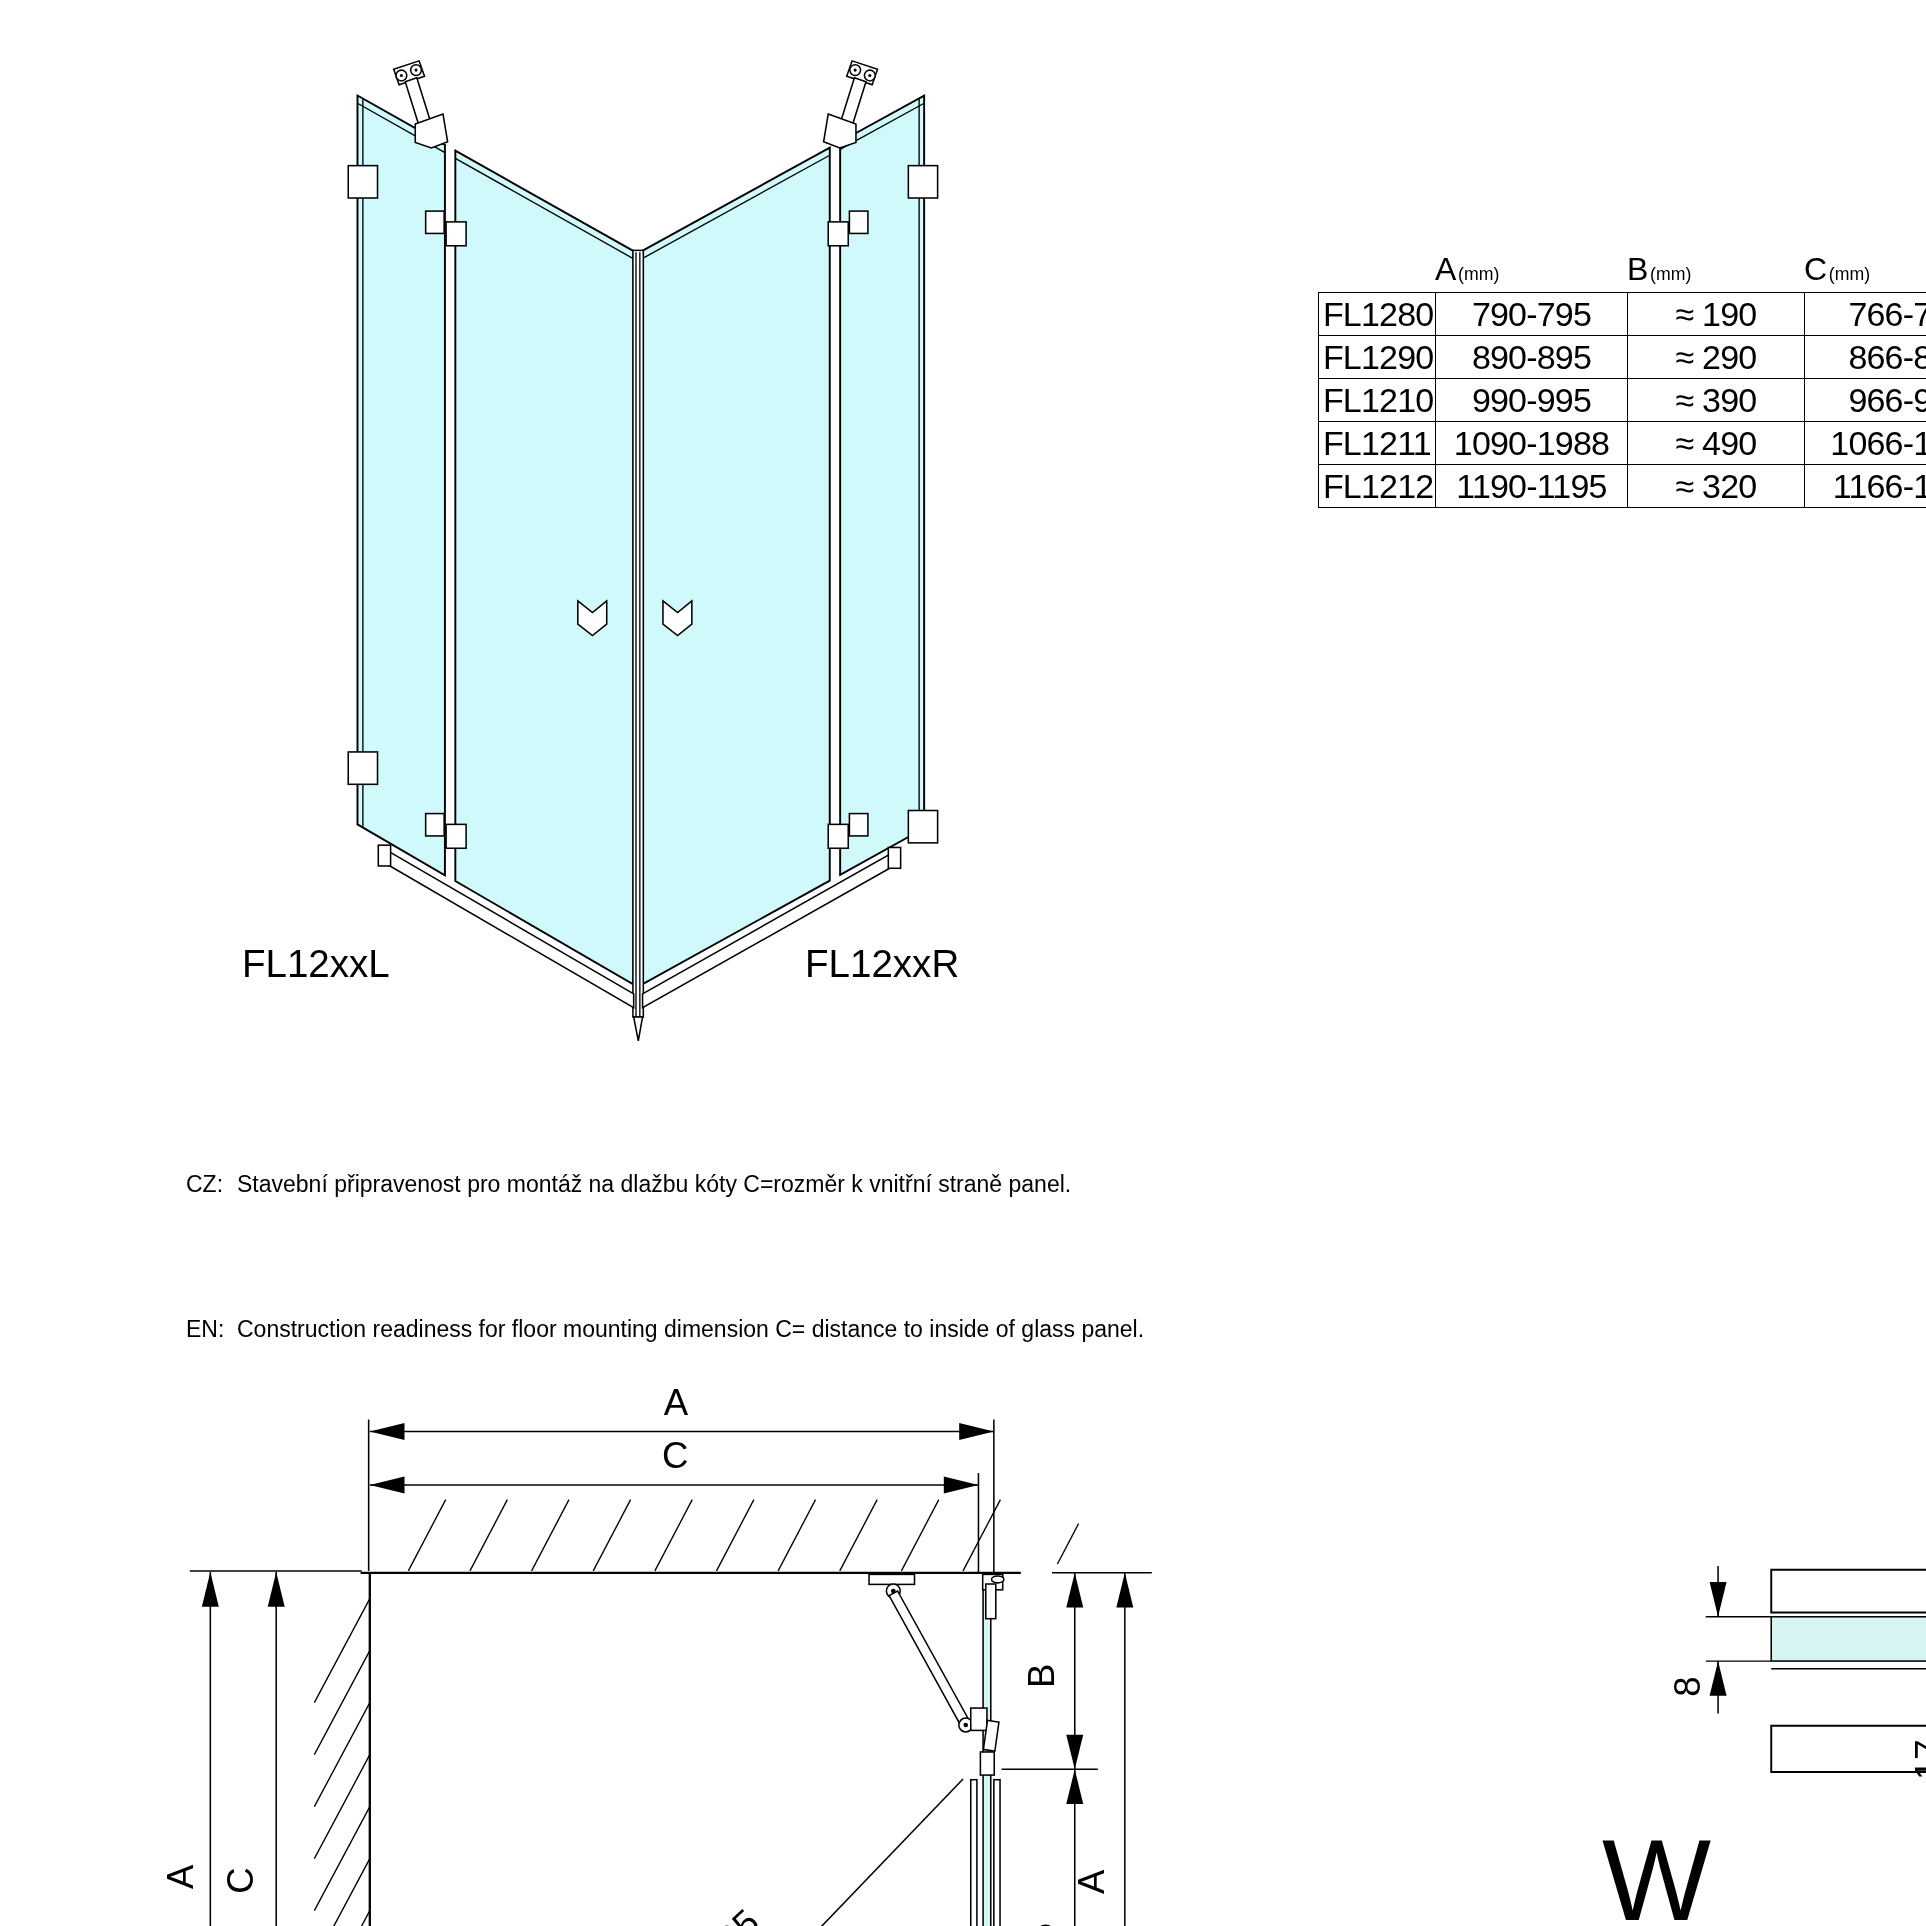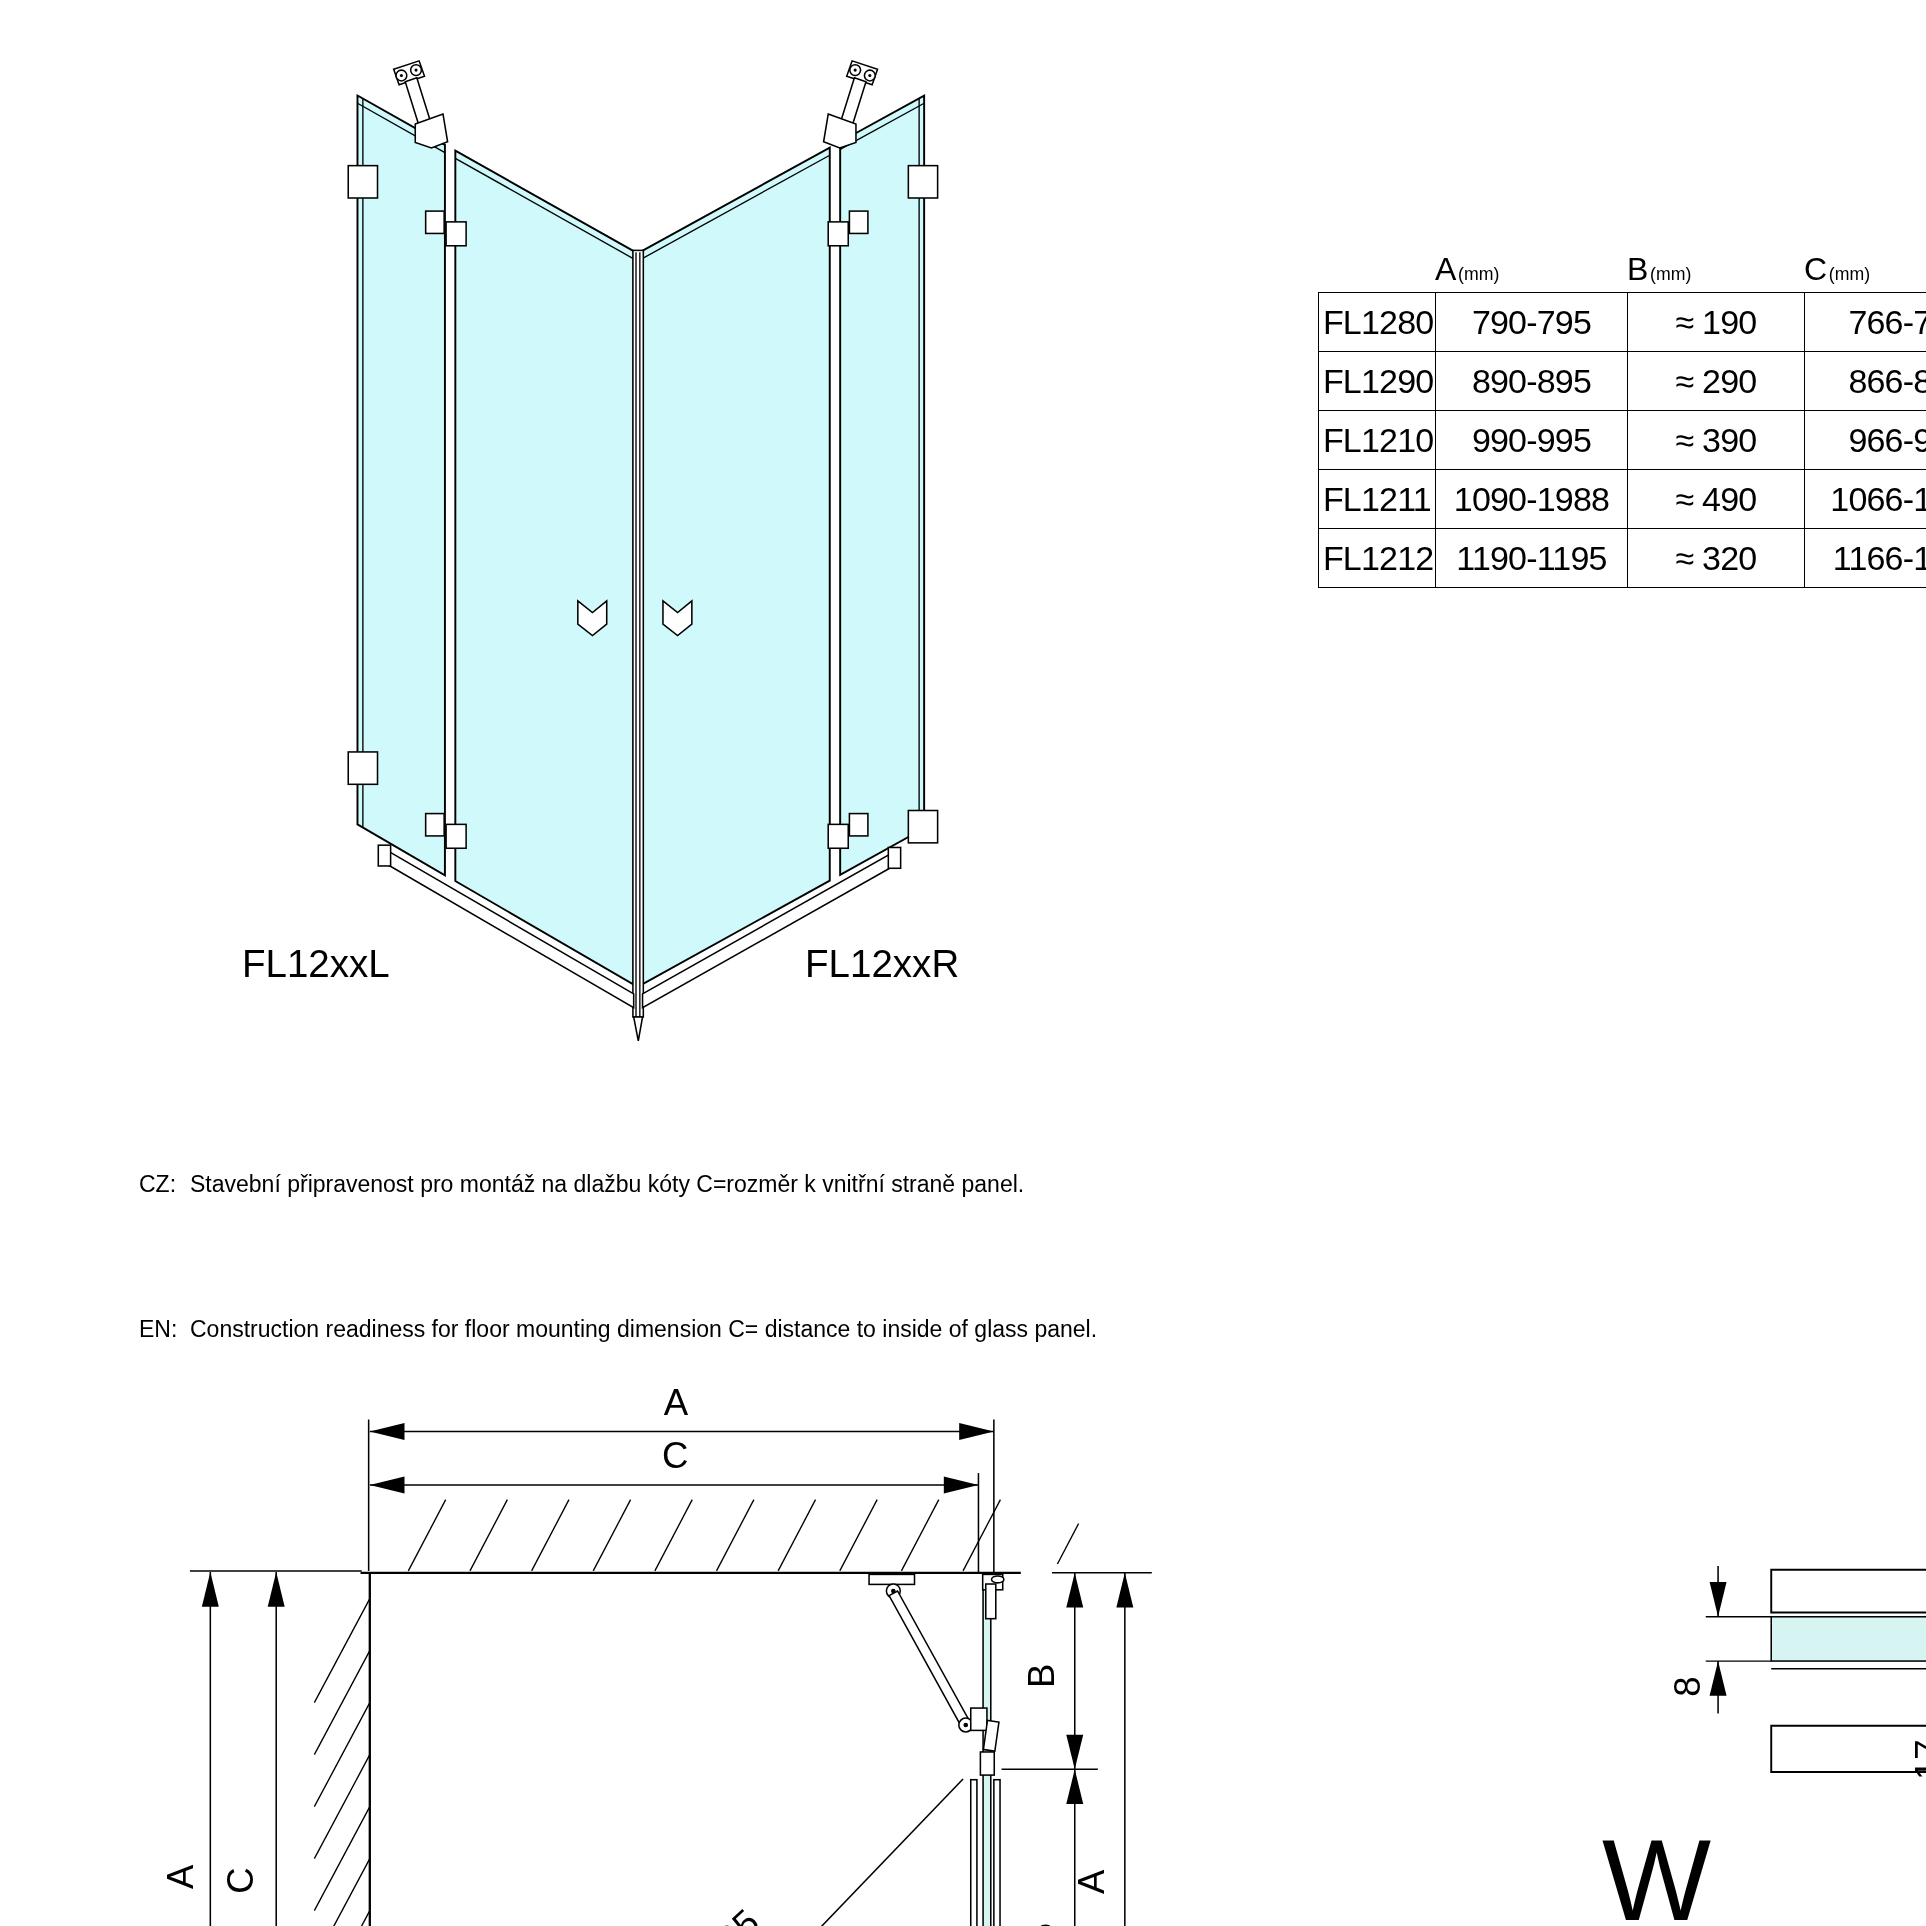--- a/index.html
+++ b/index.html
@@ -22,26 +22,26 @@
   .dimtxt{font-size:95px;}
   .title-big{font-size:300px;}
   .isolbl{font-size:100px;}
   
   .spec{position:absolute;left:1318px;top:247px;width:694px;}
   .spec-hdr{display:grid;grid-template-columns:117px 192px 177px 207px;height:45px;align-items:end;}
   .spec-hdr .h{text-align:left;padding-bottom:3.9px;white-space:nowrap;}
   .spec-hdr .letter{font-size:32px;}
   .spec-hdr .unit{font-size:17.7px;}
   table.specs{border-collapse:collapse;table-layout:fixed;width:693px;}
-  table.specs td{border:1.5px solid #000;height:42px;font-size:34px;letter-spacing:-0.8px;text-align:center;padding:8px;white-space:nowrap;margin-left:21px;}
+  table.specs td{border:1.5px solid #000;height:42px;font-size:34px;letter-spacing:-0.8px;text-align:center;padding:0;white-space:nowrap;margin-left:21px;}
   table.specs td.model{text-align:left;padding-left:3.9px;}
   col.c-model{width:117px;}col.c-a{width:192px;}col.c-b{width:177px;}col.c-c{width:207px;}
   
   .note{position:absolute;left:139px;display:flex;gap:16px;font-size:23px;white-space:nowrap;}
-  .note .lbl{width:35px;}
+  .note .lbl{width:35px;margin-left:47px;}
 </style>
 </head>
 <body>
 
 <svg id="art" width="2408" height="2408" viewBox="0 0 6251 6251" xmlns="http://www.w3.org/2000/svg">
 
   <g>
 
     <polygon class="glass-iso" points="928,248 1155,376 1155,2272 928,2140"></polygon>
     <polygon class="glass-iso" points="1182,391 1645,652 1645,2556 1182,2287"></polygon>

